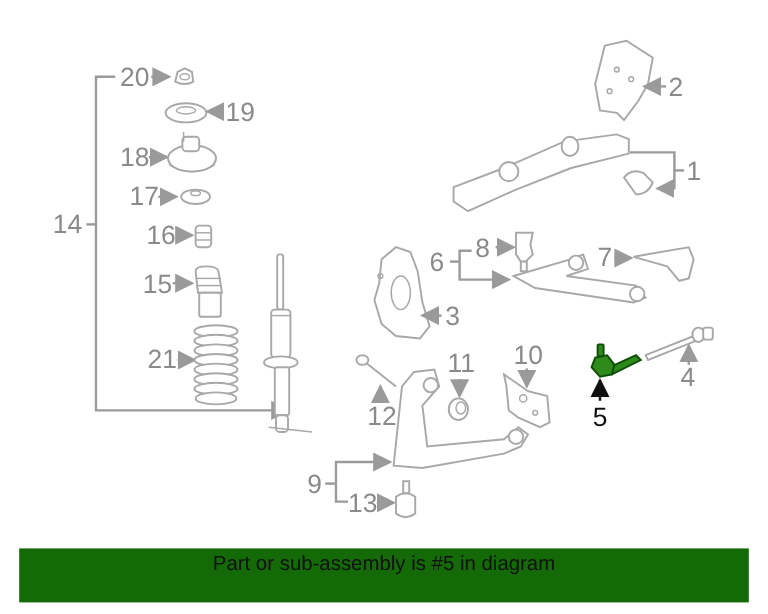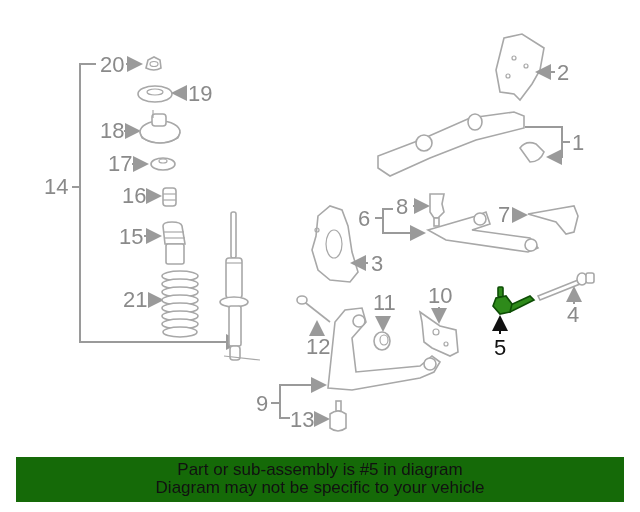--- a/index.html
+++ b/index.html
@@ -243,14 +243,13 @@
       <path class="hl" d="M506,307 L530,296 L534,300 L510,312 z"></path>
       <path class="hl" d="M493,306 L496,298 L506,296 L512,304 L510,312 L500,314 z"></path>
     </g>
     <line x1="500" y1="334" x2="500" y2="317" stroke="#111" stroke-width="2" marker-end="url(#arrk)"></line>
     <text class="lbl5" x="494" y="355">5</text>
   </g>
 </svg>
 
 <div id="banner">
   <div>Part or sub-assembly is #5 in diagram</div>
-  <div>Diagram may not be specific to your vehicle</div>
 </div>
 
 </body></html>

